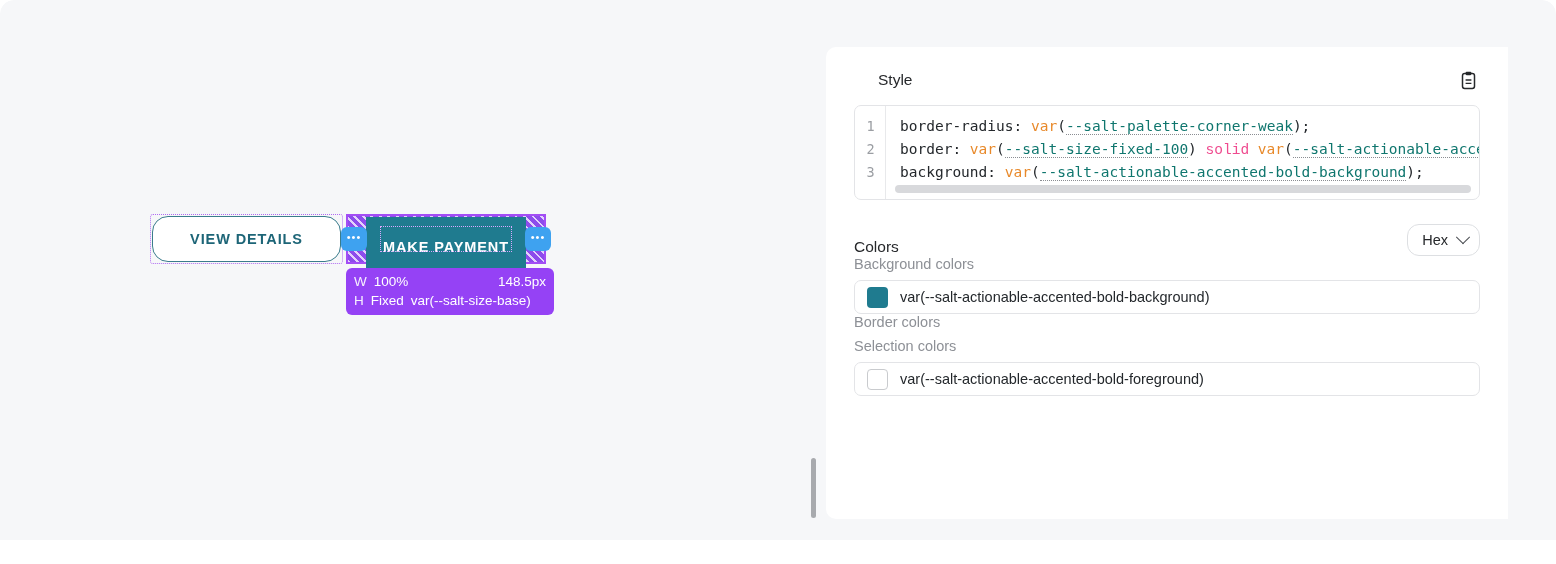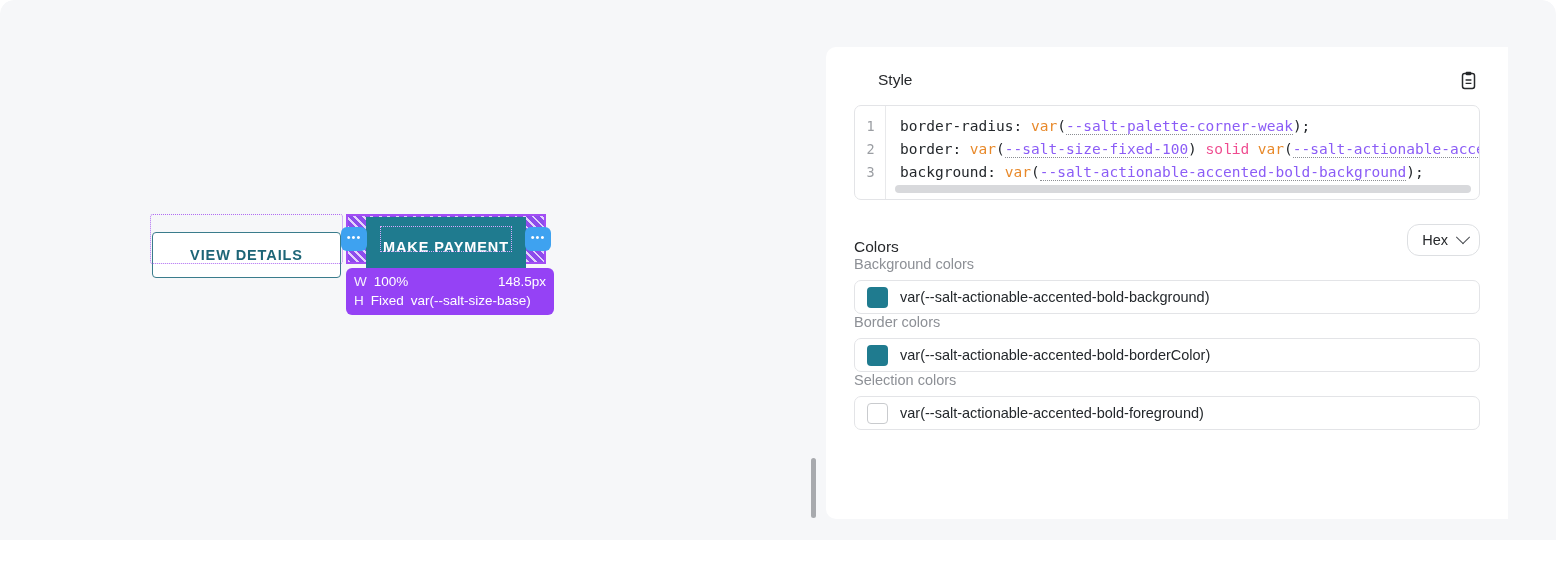--- a/index.html
+++ b/index.html
@@ -47,29 +47,28 @@
   
   .btn-secondary {
     position: absolute;
     left: 2px;
     top: 30px;
     width: 189px;
     height: 46px;
     box-sizing: border-box;
     background: #ffffff;
     border: 1.5px solid #3a7c8c;
-    border-radius: 4px;
+    border-radius: 16px;
     display: flex;
     align-items: center;
     justify-content: center;
     color: #1d6577;
     font-size: 14.5px;
     font-weight: bold;
     letter-spacing: 0.9px;
-    margin-top: 16px;
   }
   .sel-dotted-secondary {
     position: absolute;
     left: 0px;
     top: 28px;
     width: 193px;
     height: 50px;
     box-sizing: border-box;
     border: 1.6px dotted #b06cf2;
     border-radius: 3px;
@@ -277,21 +276,21 @@
     flex: none;
     text-align: center;
     color: #9b9ea3;
     font-size: 13.5px;
   }
   .code-text {
     padding-left: 14px;
     color: #24282c;
   }
   .tok-fn    { color: #e8892a; }
-  .tok-var   { color: #8b5cf6; border-bottom: 1px dotted #8a8d92; margin-top: 12px; }
+  .tok-var   { color: #0f766e; border-bottom: 1px dotted #8a8d92; margin-top: 12px; }
   .tok-kw    { color: #ef4b8f; font-family: Liberation Mono, monospace; }
   .hscroll {
     position: absolute;
     left: 40px;
     bottom: 6px;
     width: 576px;
     height: 8px;
     background: #d8d9dc;
     border-radius: 4px;
   }
@@ -456,24 +455,20 @@
           </div>
         </div>
 
         <div id="color-groups">
             <div class="group-label">Background colors</div>
             <div class="color-field">
               <span class="swatch" style="background: rgb(31, 123, 143);"></span>
               <span class="color-value">var(--salt-actionable-accented-bold-background)</span>
             </div>
             <div class="group-label">Border colors</div>
-            <div class="color-field">
-              <span class="swatch" style="background: rgb(31, 123, 143);"></span>
-              <span class="color-value">var(--salt-actionable-accented-bold-borderColor)</span>
-            </div>
             <div class="group-label">Selection colors</div>
             <div class="color-field">
               <span class="swatch empty"></span>
               <span class="color-value">var(--salt-actionable-accented-bold-foreground)</span>
             </div>
           </div>
 
       </div>
     </div>
 

